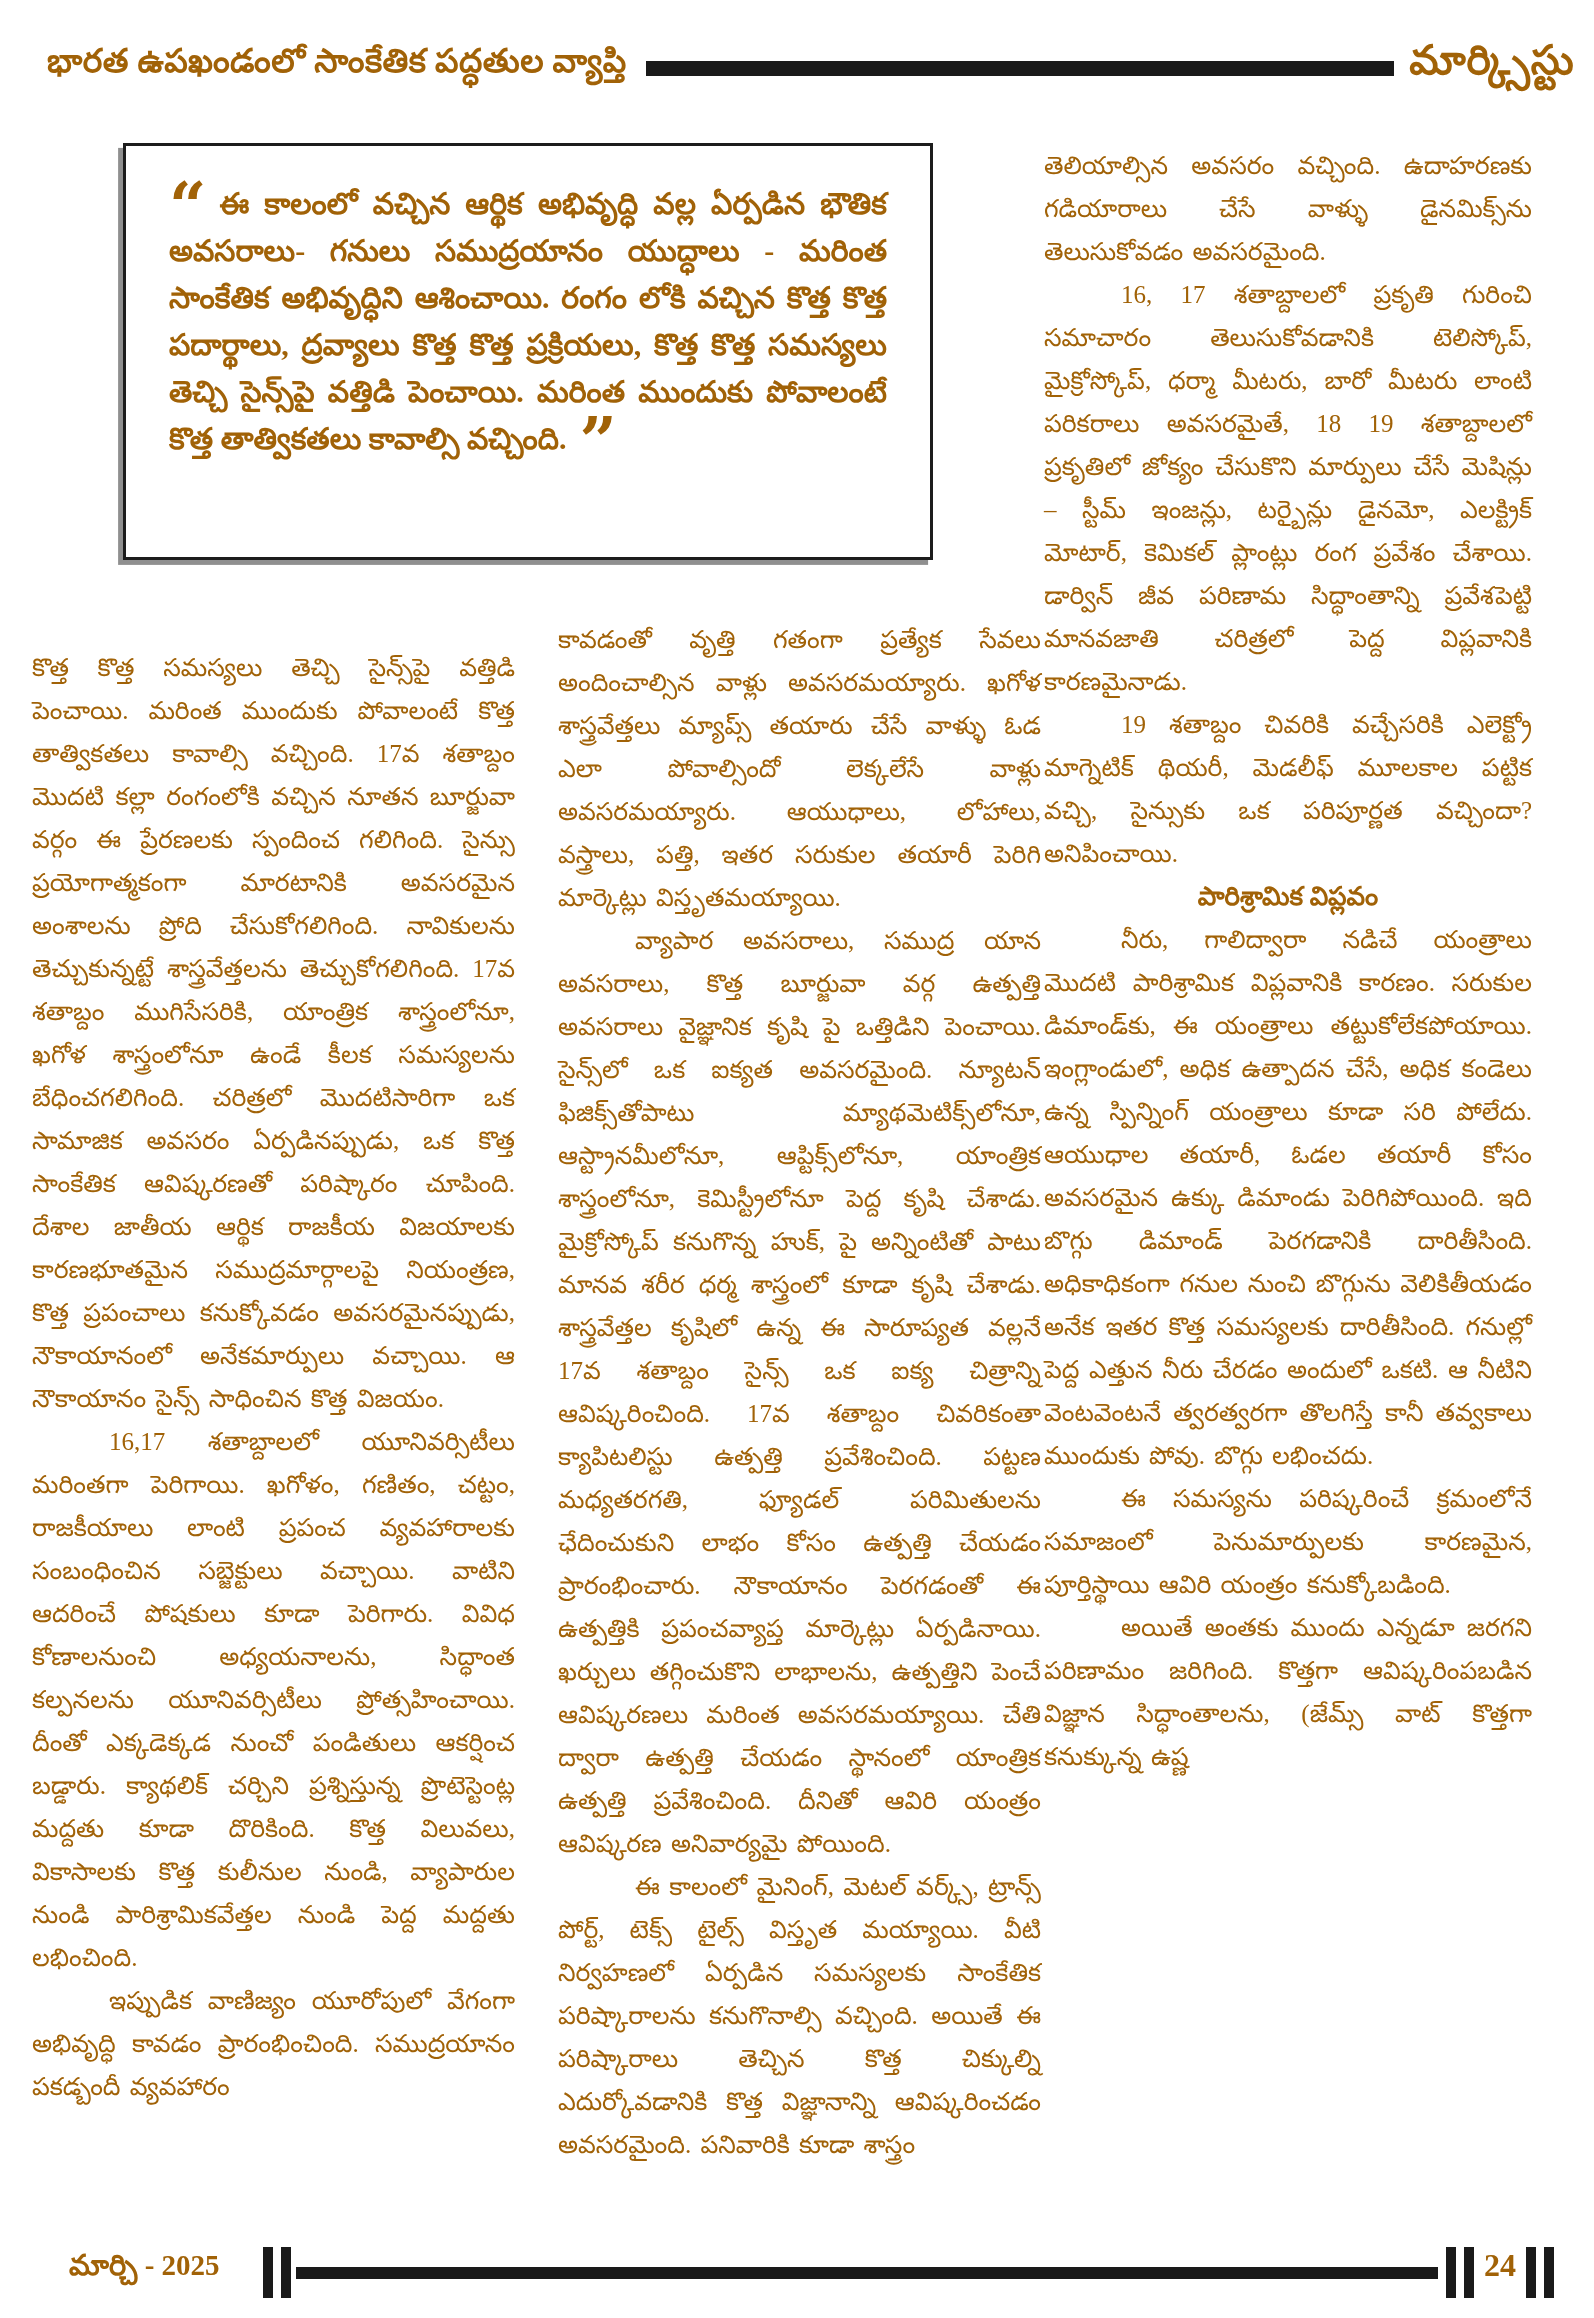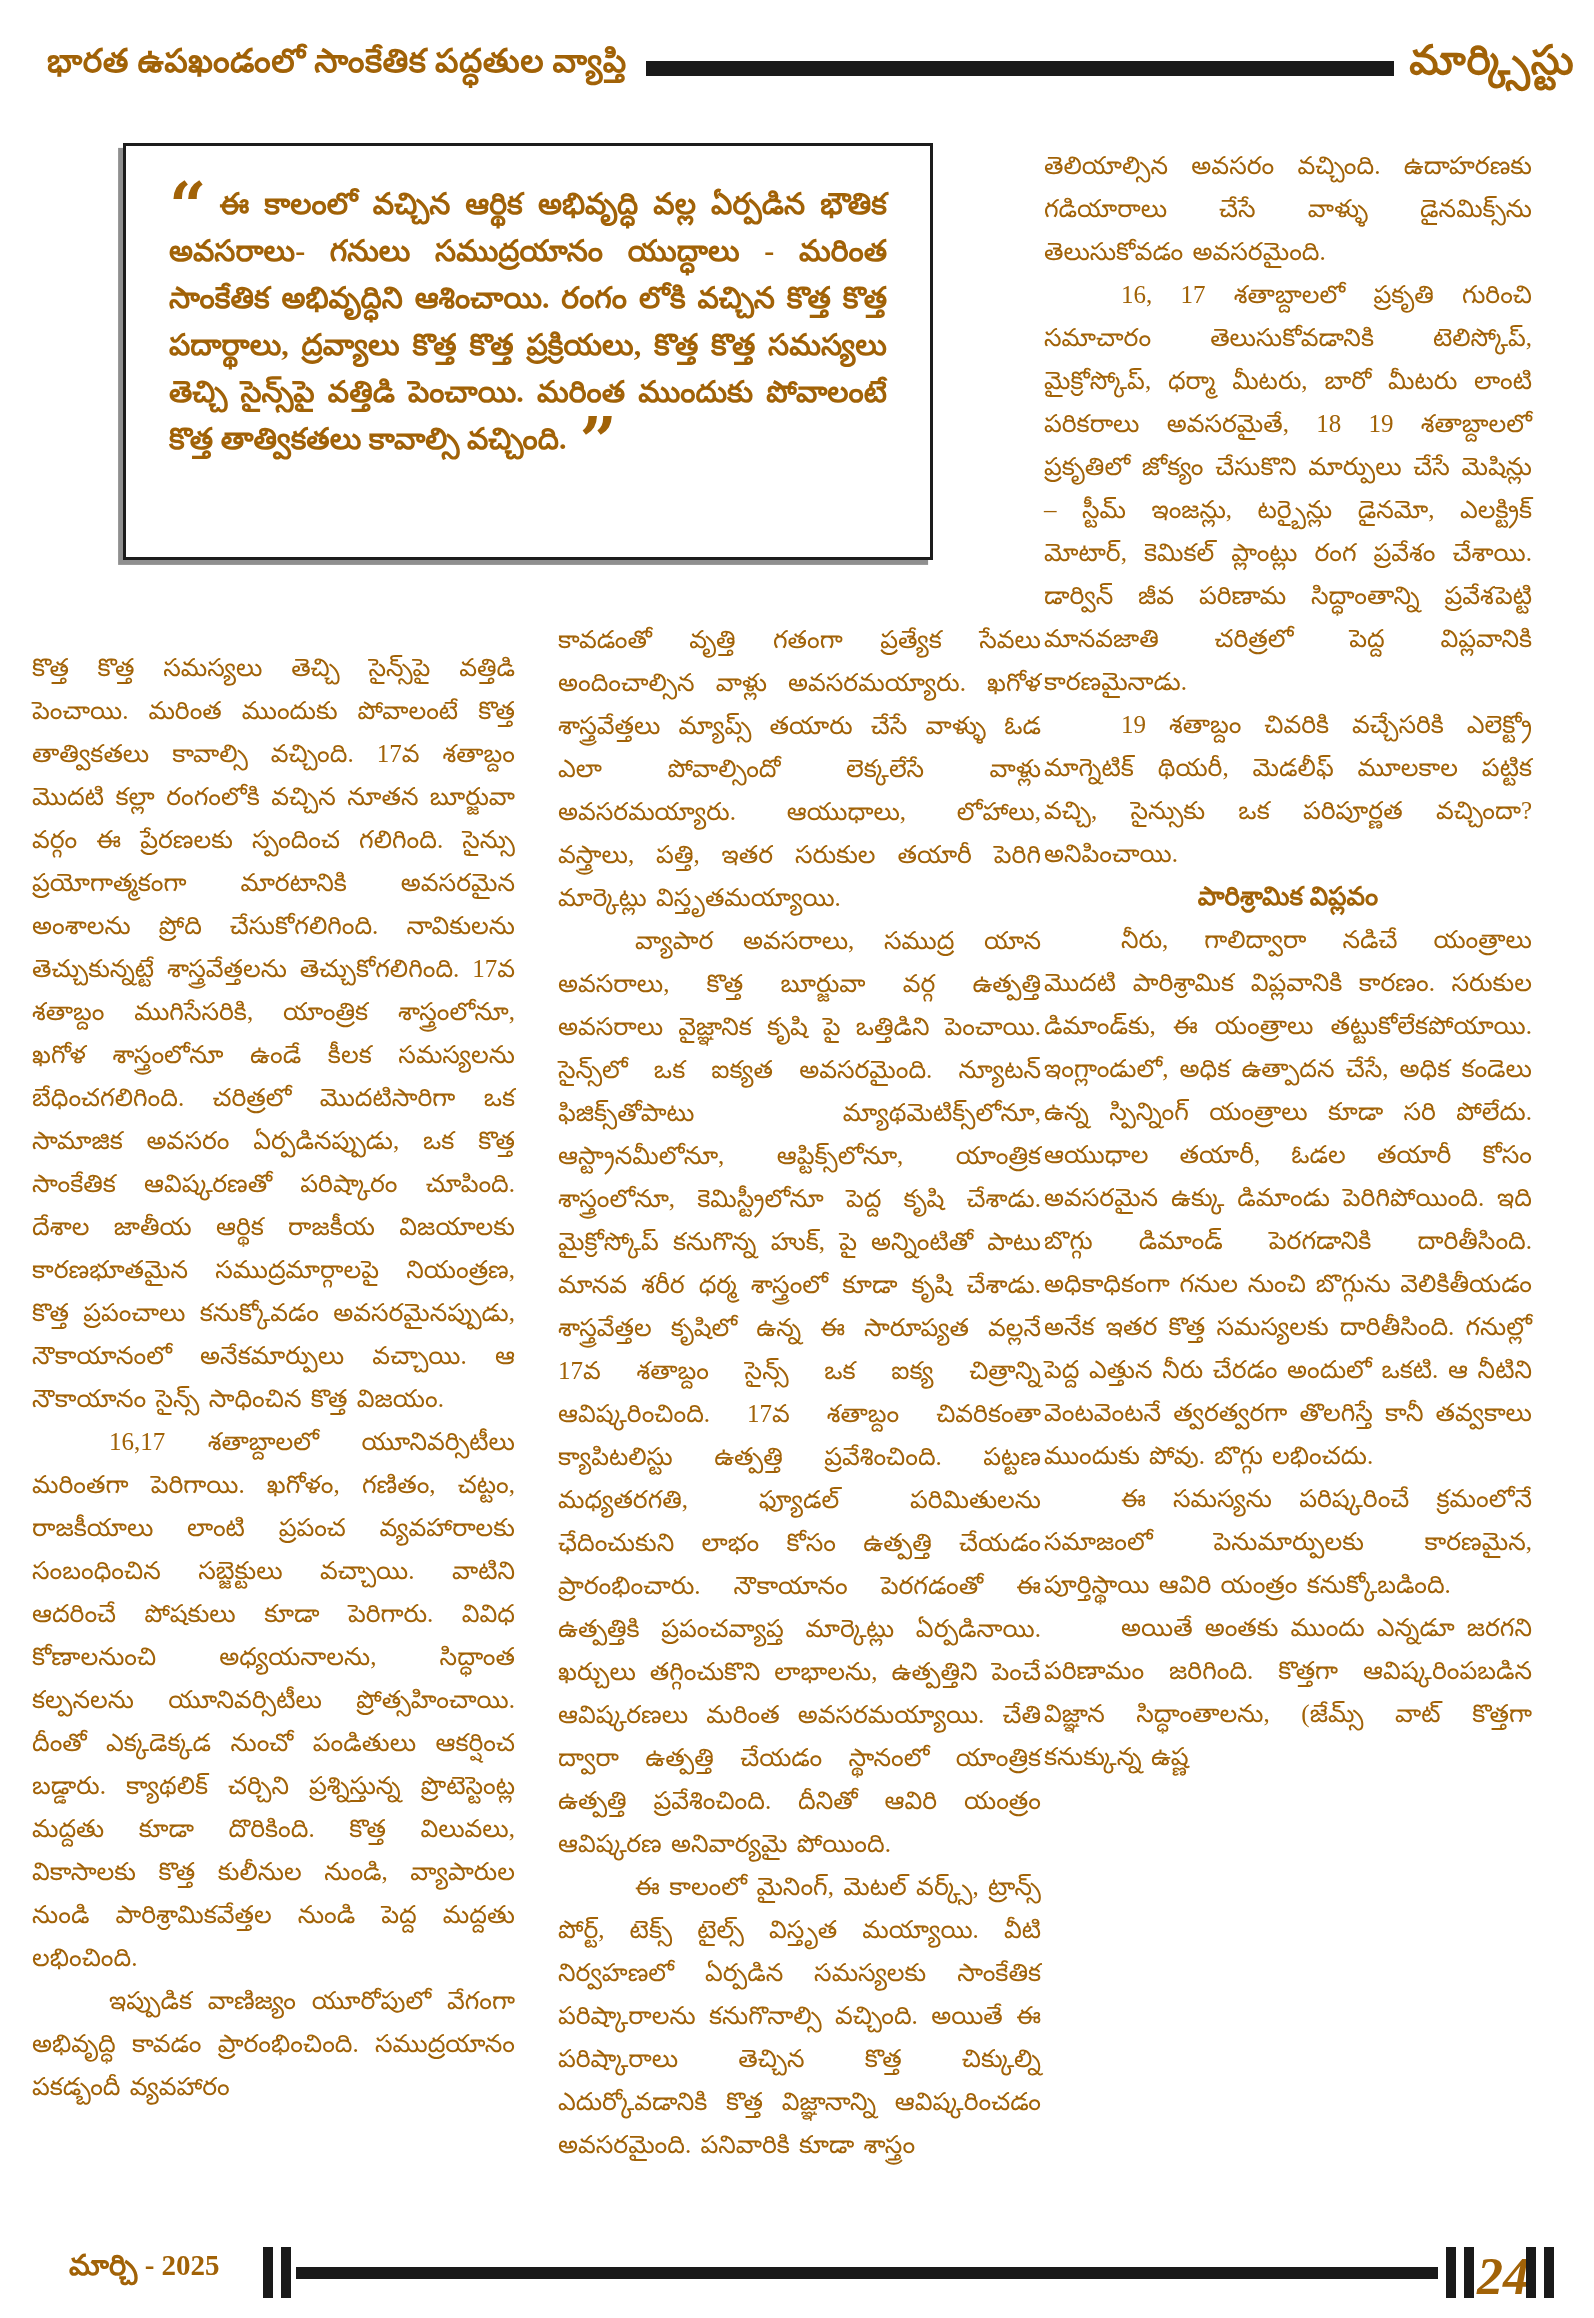--- a/index.html
+++ b/index.html
@@ -108,23 +108,22 @@
     width: 1142px; height: 12.3px;
     background: #1a1a1a;
   }
   .vbar.b3 { left: 1446px; }
   .vbar.b4 { left: 1464px; }
   .page-number {
     position: absolute;
     left: 1477px; top: 2247px;
     width: 46px;
     text-align: center;
-    font-size: 52px;
+    font-size: 32px;
     font-weight: bold;
-    font-style: italic;
   }
   .vbar.b5 { left: 1526px; }
   .vbar.b6 { left: 1544px; }
 </style>
 </head>
 <body>
 
 <div class="page">
 
   <div class="header-title">భారత ఉపఖండంలో సాంకేతిక పద్ధతుల వ్యాప్తి</div>

